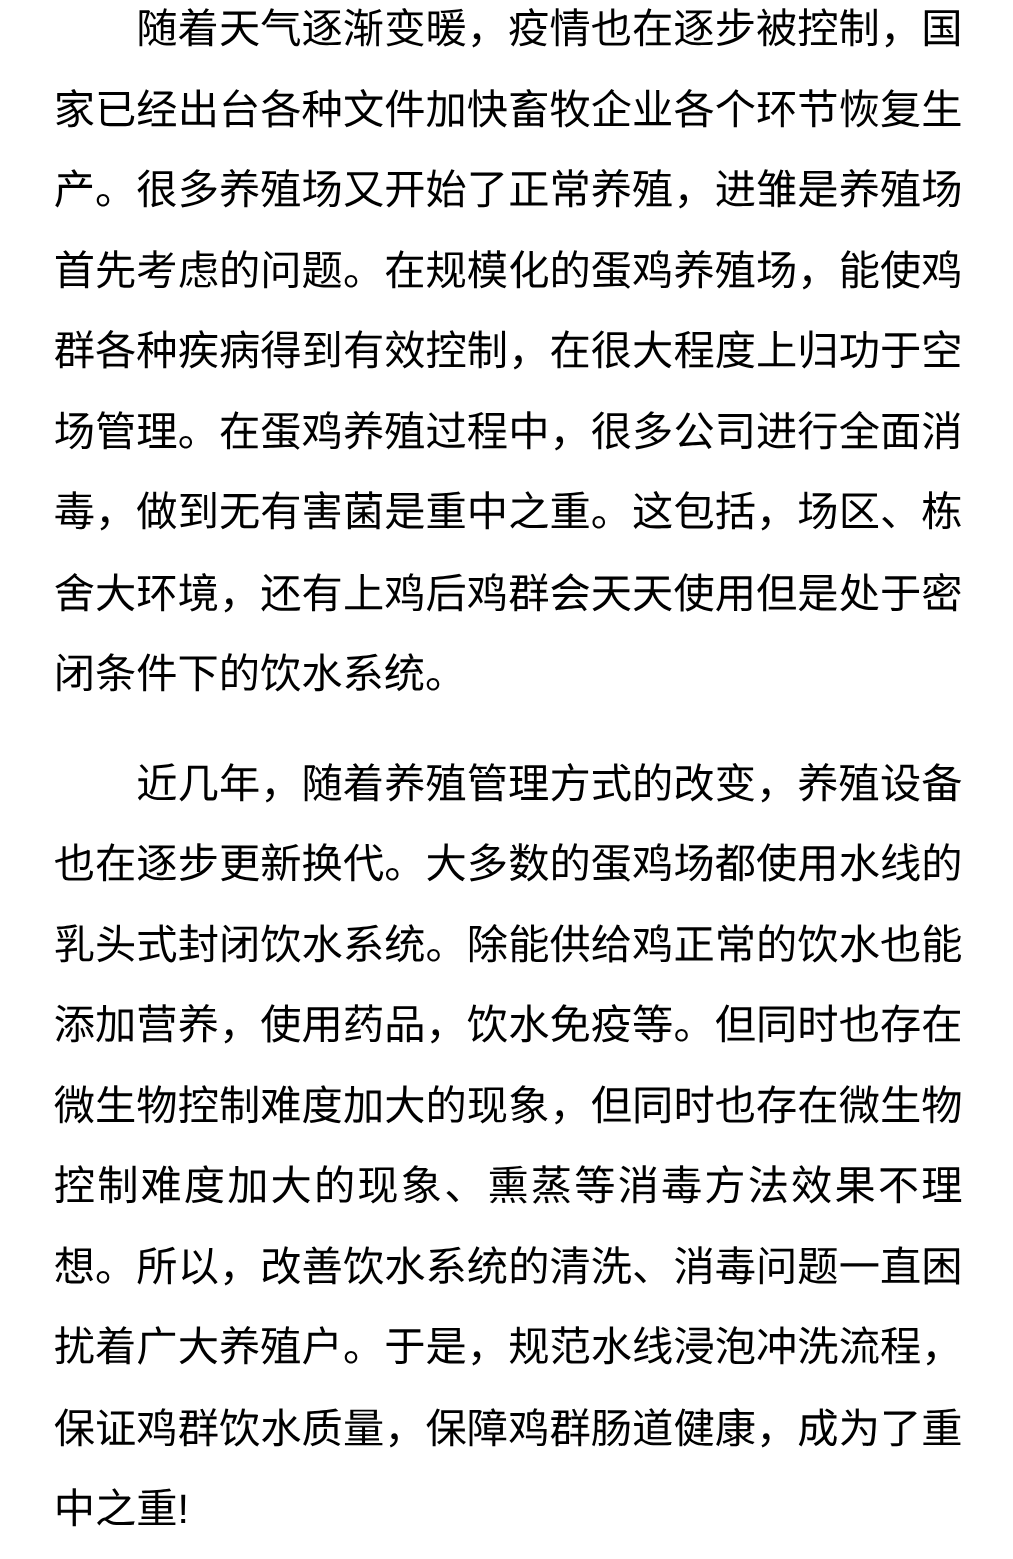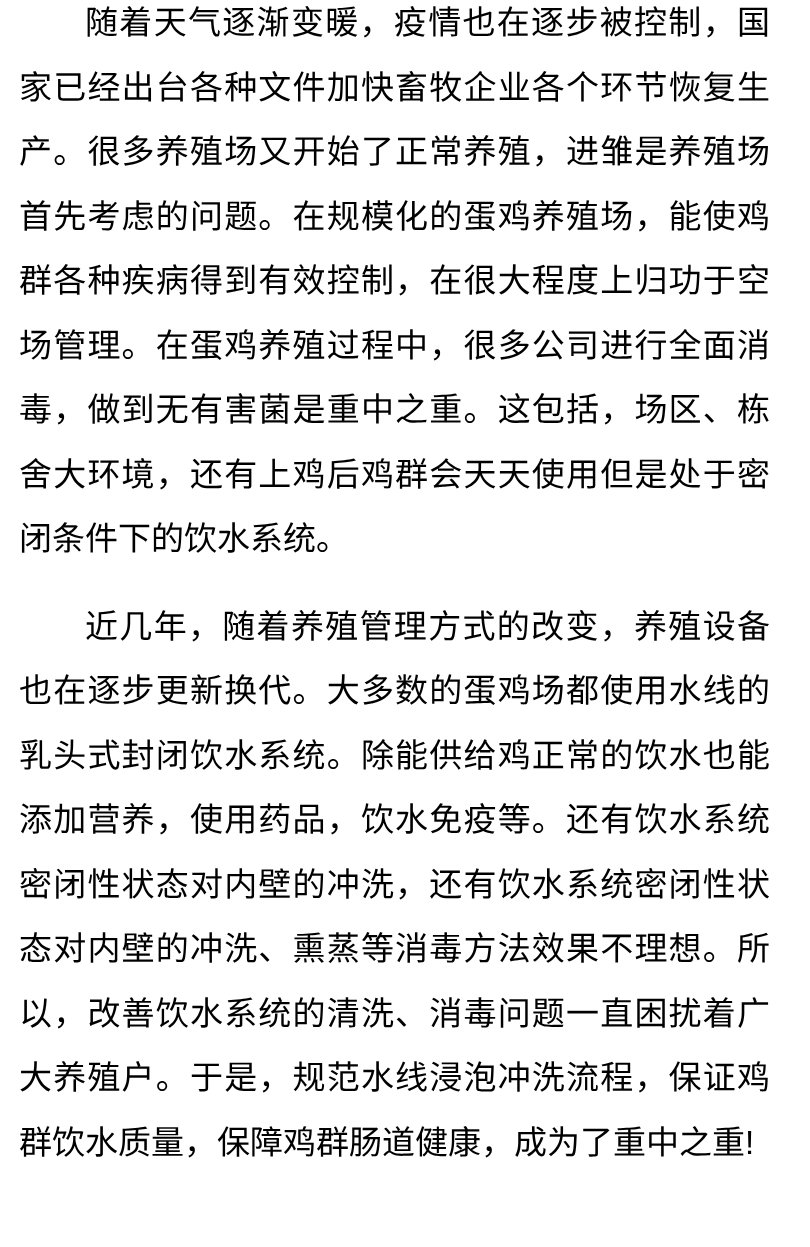--- a/index.html
+++ b/index.html
@@ -6,21 +6,21 @@
     margin: 0;
     padding: 0;
     background: #ffffff;
   }
   .page {
     position: relative;
     width: 810px;
     height: 1247px;
     box-sizing: border-box;
     background: #ffffff;
-    padding: 0 40px 0 19px;
+    padding: 0 40px 0 43px;
     overflow: hidden;
     font-family: "Liberation Sans", "DejaVu Sans", sans-serif;
   }
   .para {
     margin: 0;
     color: #000000;
     font-size: 33px;
     line-height: 64.5px;
     font-weight: 400;
     text-align: justify;
@@ -34,14 +34,14 @@
   }
   .para-gap {
     margin-top: 23px;
   }
 </style>
 </head>
 <body>
 
 <div class="page" lang="zh-CN">
   <p class="para para-first">随着天气逐渐变暖，疫情也在逐步被控制，国家已经出台各种文件加快畜牧企业各个环节恢复生产。很多养殖场又开始了正常养殖，进雏是养殖场首先考虑的问题。在规模化的蛋鸡养殖场，能使鸡群各种疾病得到有效控制，在很大程度上归功于空场管理。在蛋鸡养殖过程中，很多公司进行全面消毒，做到无有害菌是重中之重。这包括，场区、栋舍大环境，还有上鸡后鸡群会天天使用但是处于密闭条件下的饮水系统。</p>
-  <p class="para para-gap">近几年，随着养殖管理方式的改变，养殖设备也在逐步更新换代。大多数的蛋鸡场都使用水线的乳头式封闭饮水系统。除能供给鸡正常的饮水也能添加营养，使用药品，饮水免疫等。还有饮水系统密闭性状态对内壁的冲洗，还有饮水系统密闭性状态对内壁的冲洗、熏蒸等消毒方法效果不理想。所以，改善饮水系统的清洗、消毒问题一直困扰着广大养殖户。于是，规范水线浸泡冲洗流程，保证鸡群饮水质量，保障鸡群肠道健康，成为了重中之重!</p>
+  <p class="para para-gap">近几年，随着养殖管理方式的改变，养殖设备也在逐步更新换代。大多数的蛋鸡场都使用水线的乳头式封闭饮水系统。除能供给鸡正常的饮水也能添加营养，使用药品，饮水免疫等。但同时也存在微生物控制难度加大的现象，但同时也存在微生物控制难度加大的现象、熏蒸等消毒方法效果不理想。所以，改善饮水系统的清洗、消毒问题一直困扰着广大养殖户。于是，规范水线浸泡冲洗流程，保证鸡群饮水质量，保障鸡群肠道健康，成为了重中之重!</p>
 </div>
 
 </body></html>

